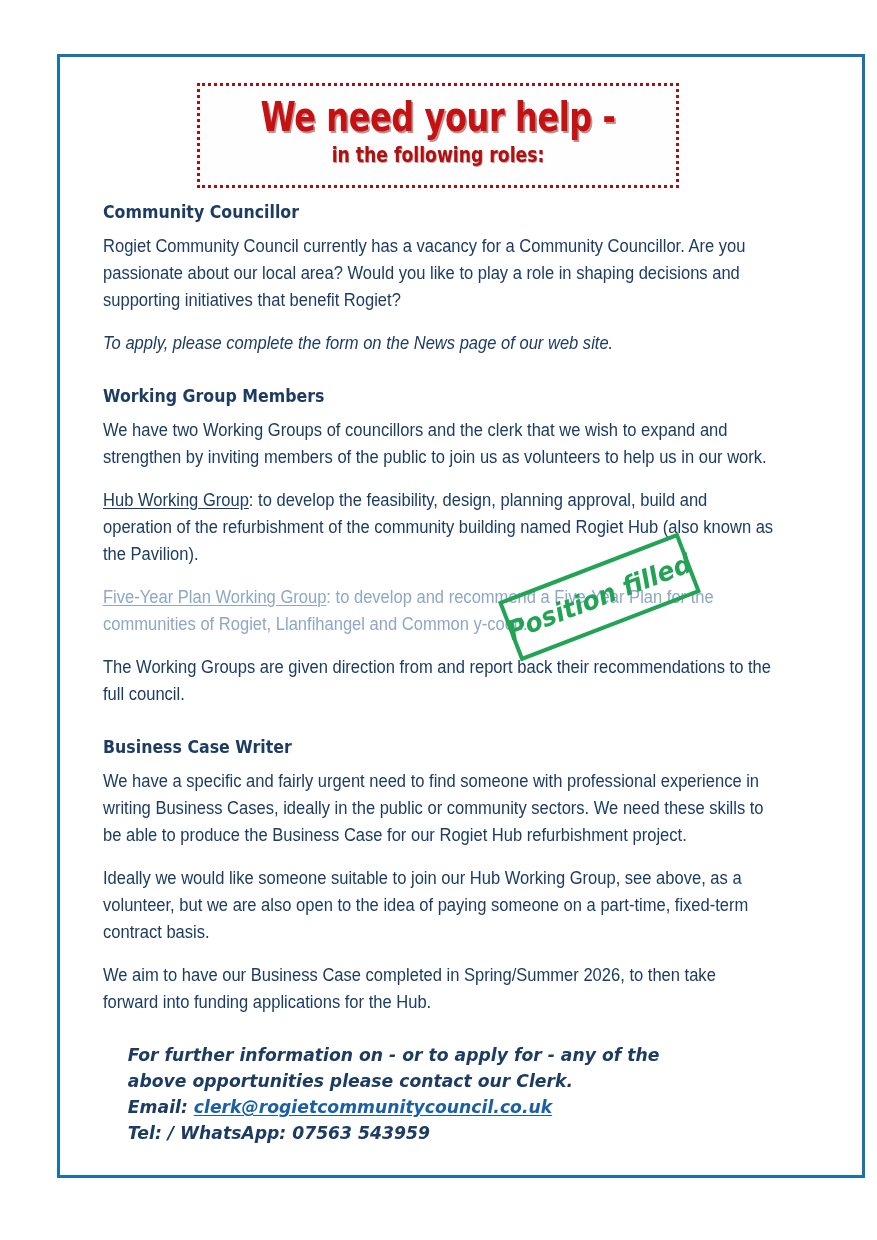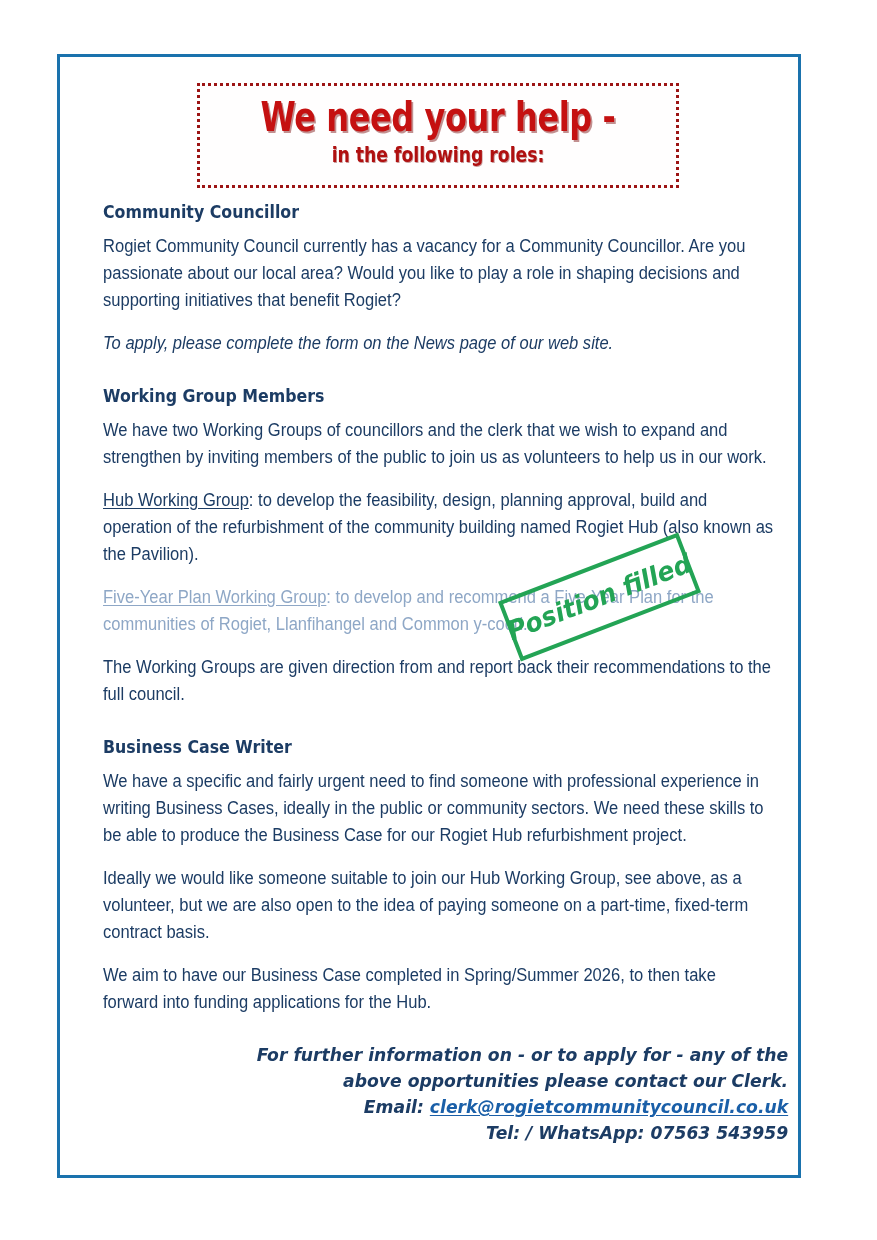--- a/index.html
+++ b/index.html
@@ -12,21 +12,21 @@
     height: 1240px;
     font-family: "Liberation Sans", sans-serif;
     -webkit-font-smoothing: antialiased;
   }
 
   
   .poster-frame {
     position: absolute;
     left: 57px;
     top: 54px;
-    width: 744px;
+    width: 808px;
     height: 1124px;
     box-sizing: border-box;
     border: 3px solid #1a72ad;
     background: #ffffff;
     padding-left: 41px;
   }
 
   
   .header-box {
     position: absolute;
@@ -142,21 +142,21 @@
     font-size: 26px;
     line-height: 28px;
     color: #23a455;
     white-space: nowrap;
     transform: scaleX(0.96);
   }
 
   
   .footer {
     margin-top: 26px;
-    text-align: right;
+    text-align: left;
     font-family: "DejaVu Sans", sans-serif;
     font-style: italic;
     font-weight: 700;
     font-size: 18.5px;
     line-height: 26px;
     color: #1c3c64;
   }
   .footer-line {
     display: block;
     transform: scaleX(0.93);

